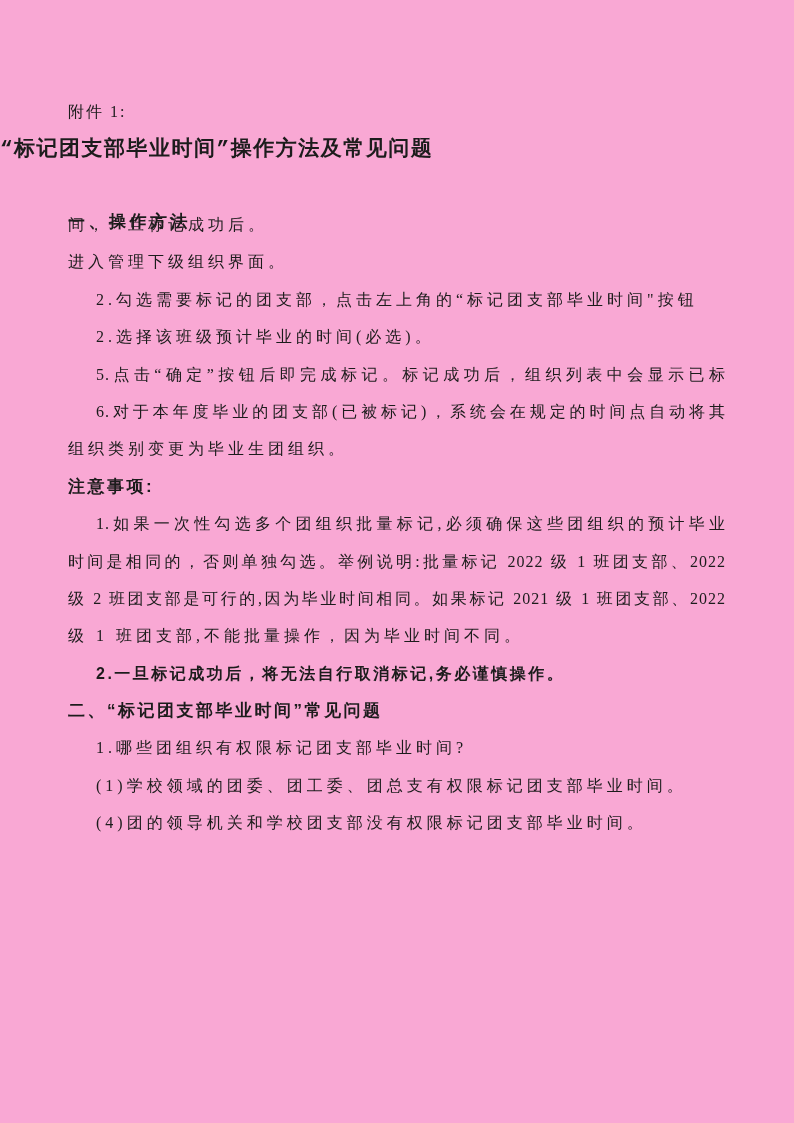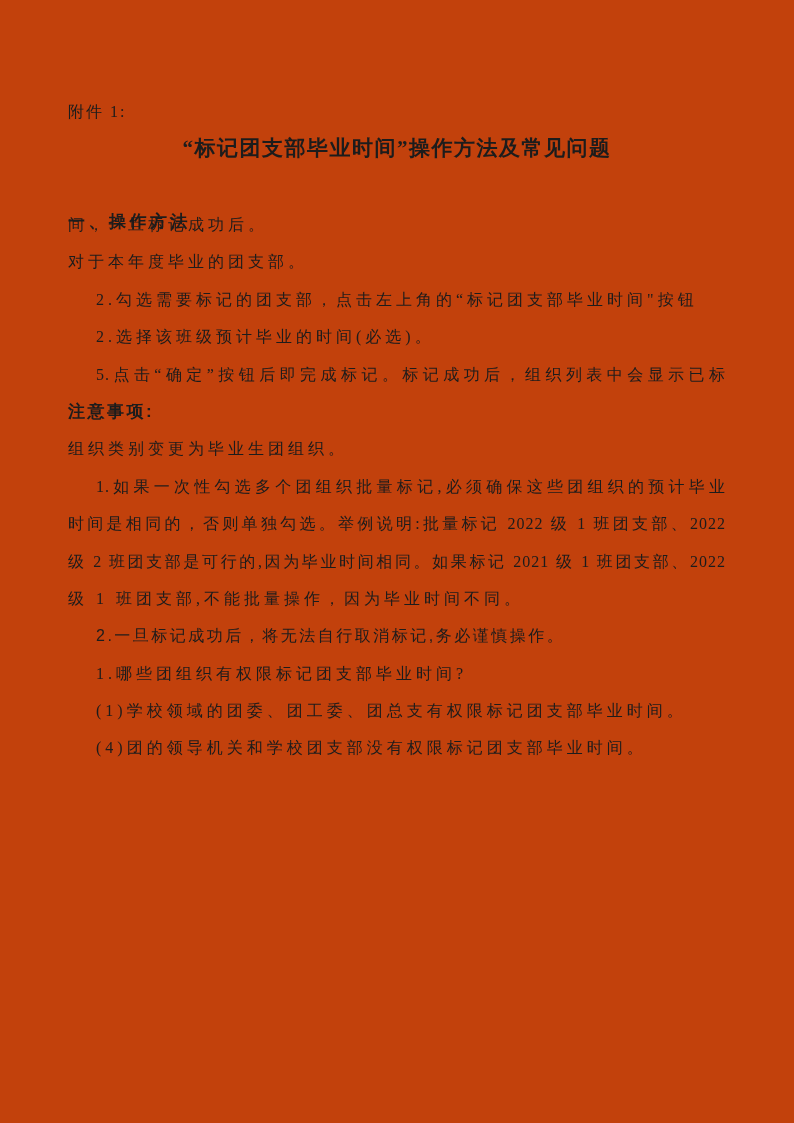--- a/index.html
+++ b/index.html
@@ -4,40 +4,39 @@
 <style>
   html, body {
     margin: 0;
     padding: 0;
     background: #ffffff;
   }
   .page {
     position: relative;
     width: 794px;
     height: 1123px;
-    background: #c2410c;
+    background: #f9a8d4;
     color: #1c1c1c;
     font-family: "Liberation Serif", serif;
     overflow: hidden;
   }
   .attachment-label {
     position: absolute;
     left: 68px;
     top: 102px;
     font-size: 16px;
     letter-spacing: 2px;
     white-space: nowrap;
   }
   .doc-title {
     position: absolute;
     left: 0;
     top: 134px;
     width: 100%;
-    text-align: center;
-    font-family: Liberation Serif, serif;
+    font-family: Liberation Mono, monospace;
     font-weight: bold;
     font-size: 21px;
     letter-spacing: 1.5px;
     white-space: nowrap;
   }
   .section-heading-abs {
     position: absolute;
     left: 68px;
     top: 174px;
     font-family: "Liberation Sans", sans-serif;
@@ -64,21 +63,21 @@
     padding-left: 28px;
   }
   .line.justify {
     white-space: normal;
     letter-spacing: 1px;
     text-align: justify;
     text-align-last: justify;
   }
   .line.bold {
     font-family: "Liberation Sans", sans-serif;
-    font-weight: normal;
+    font-weight: bold;
     letter-spacing: 2.5px;
   }
   .line.heading {
     font-family: "Liberation Sans", sans-serif;
     font-weight: bold;
     font-size: 17px;
     letter-spacing: 2.5px;
   }
 </style>
 </head>
@@ -87,29 +86,31 @@
 <div class="page">
 
   <div class="attachment-label">附件 1:</div>
 
   <div class="doc-title">“标记团支部毕业时间”操作方法及常见问题</div>
 
   <div class="section-heading-abs">一、操作方法</div>
 
   <div class="content">
     <div class="line">间，一旦标记成功后。</div>
-    <div class="line">对于本年度毕业的团支部。</div>
+    <div class="line">进入管理下级组织界面。</div>
     <div class="line indent">2.勾选需要标记的团支部，点击左上角的“标记团支部毕业时间"按钮</div>
     <div class="line indent">2.选择该班级预计毕业的时间(必选)。</div>
     <div class="line indent justify">5.点击“确定”按钮后即完成标记。标记成功后，组织列表中会显示已标</div>
+    <div class="line indent justify">6.对于本年度毕业的团支部(已被标记)，系统会在规定的时间点自动将其</div>
+    <div class="line">组织类别变更为毕业生团组织。</div>
     <div class="line heading">注意事项:</div>
-    <div class="line">组织类别变更为毕业生团组织。</div>
     <div class="line indent justify">1.如果一次性勾选多个团组织批量标记,必须确保这些团组织的预计毕业</div>
     <div class="line justify">时间是相同的，否则单独勾选。举例说明:批量标记 2022 级 1 班团支部、2022</div>
     <div class="line justify">级 2 班团支部是可行的,因为毕业时间相同。如果标记 2021 级 1 班团支部、2022</div>
     <div class="line">级 1 班团支部,不能批量操作，因为毕业时间不同。</div>
     <div class="line indent bold">2.一旦标记成功后，将无法自行取消标记,务必谨慎操作。</div>
+    <div class="line heading">二、“标记团支部毕业时间”常见问题</div>
     <div class="line indent">1.哪些团组织有权限标记团支部毕业时间?</div>
     <div class="line indent">(1)学校领域的团委、团工委、团总支有权限标记团支部毕业时间。</div>
     <div class="line indent">(4)团的领导机关和学校团支部没有权限标记团支部毕业时间。</div>
   </div>
 
 </div>
 
 </body></html>

